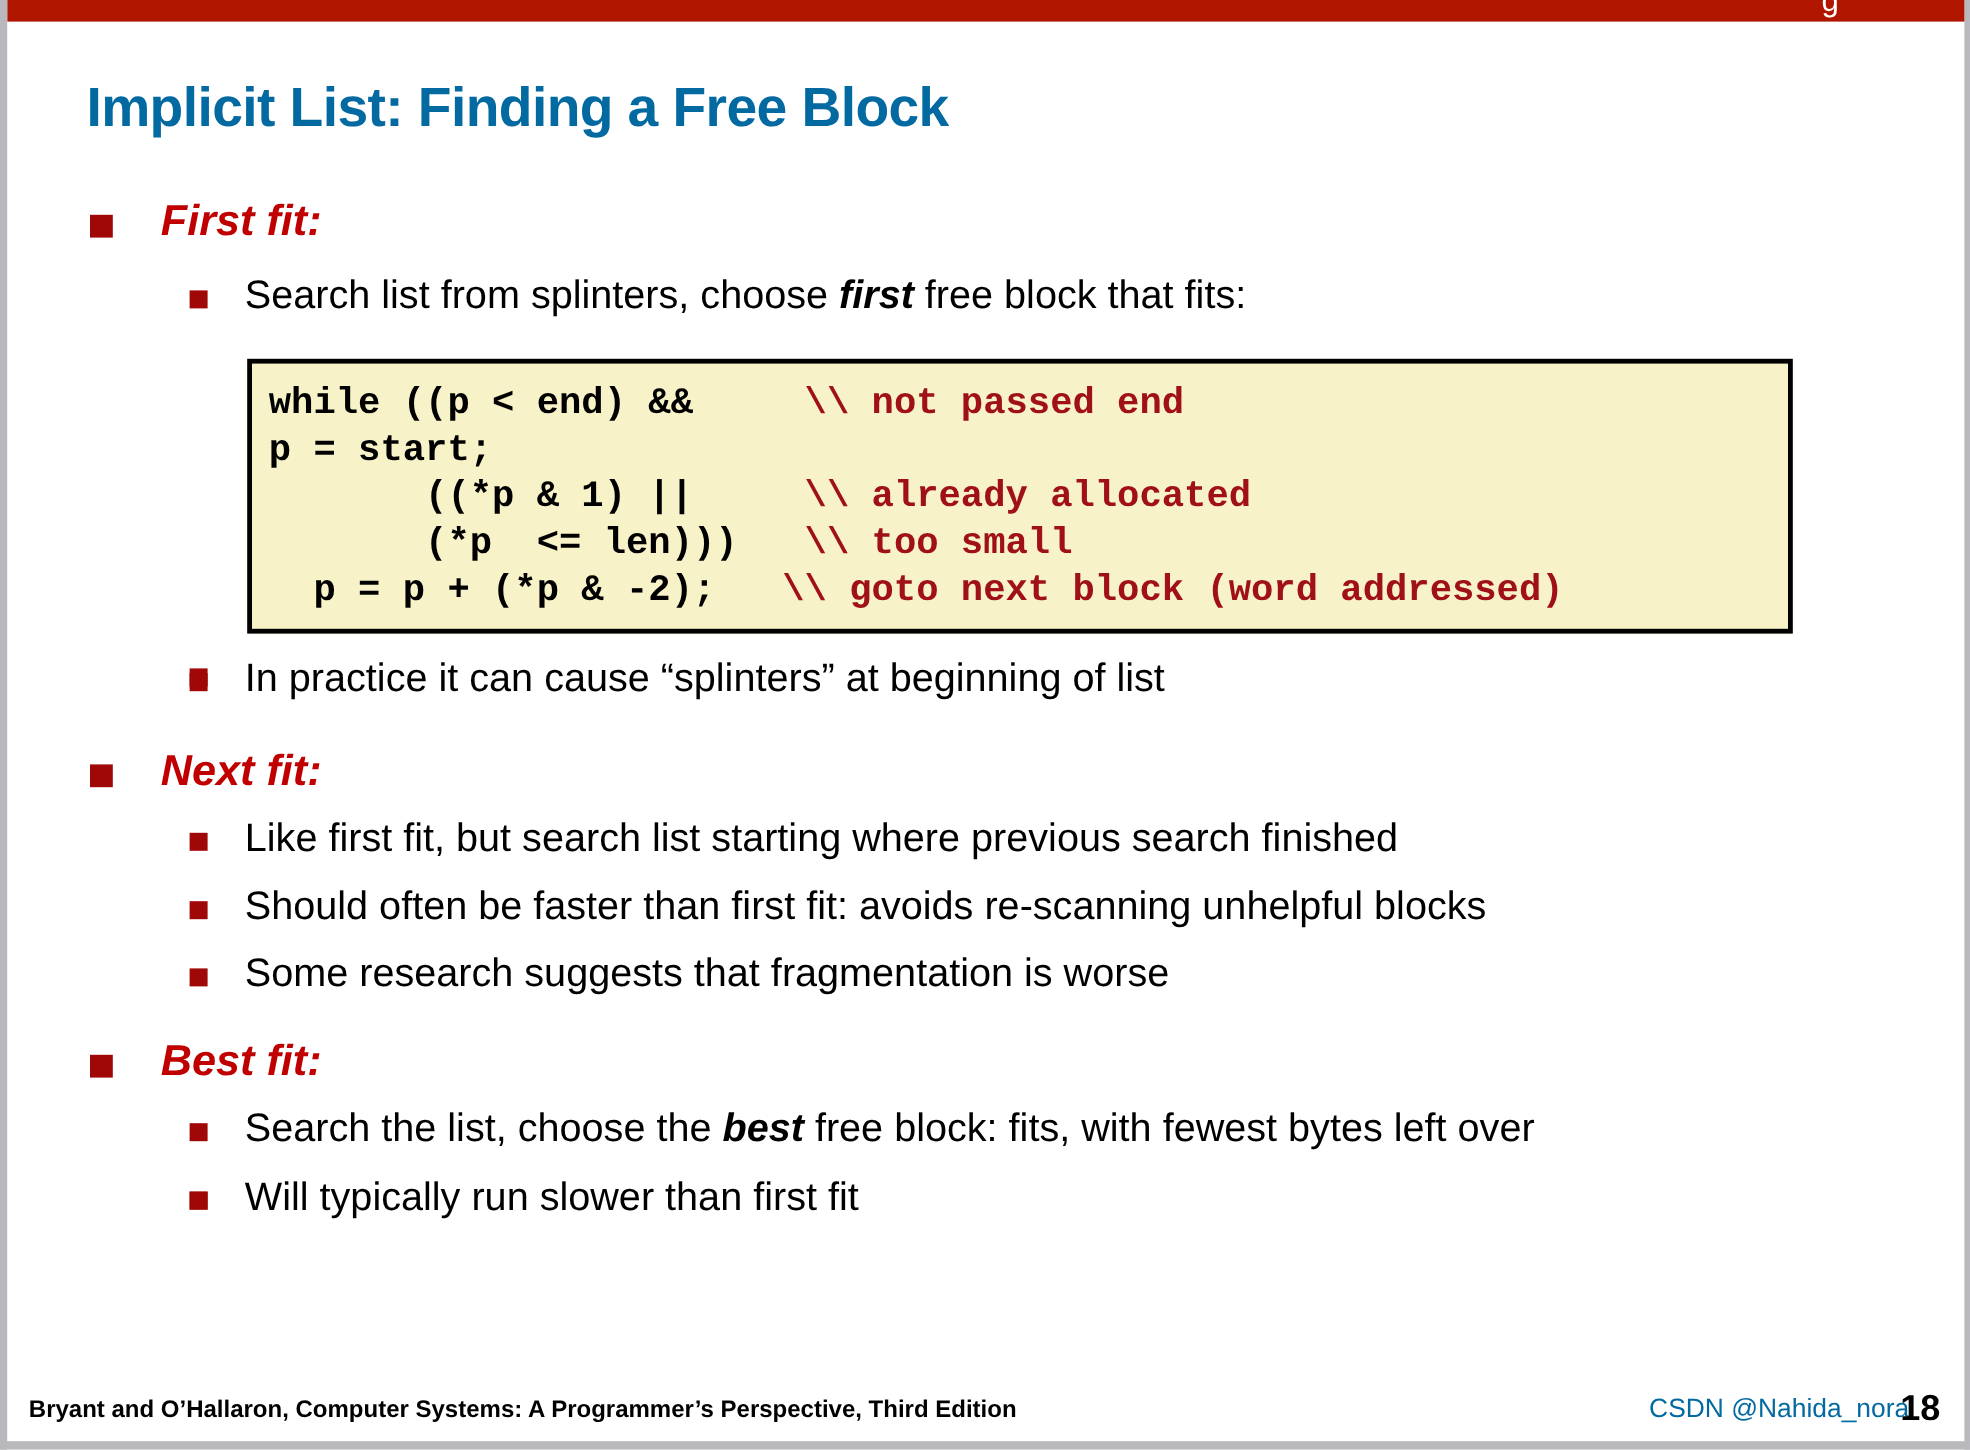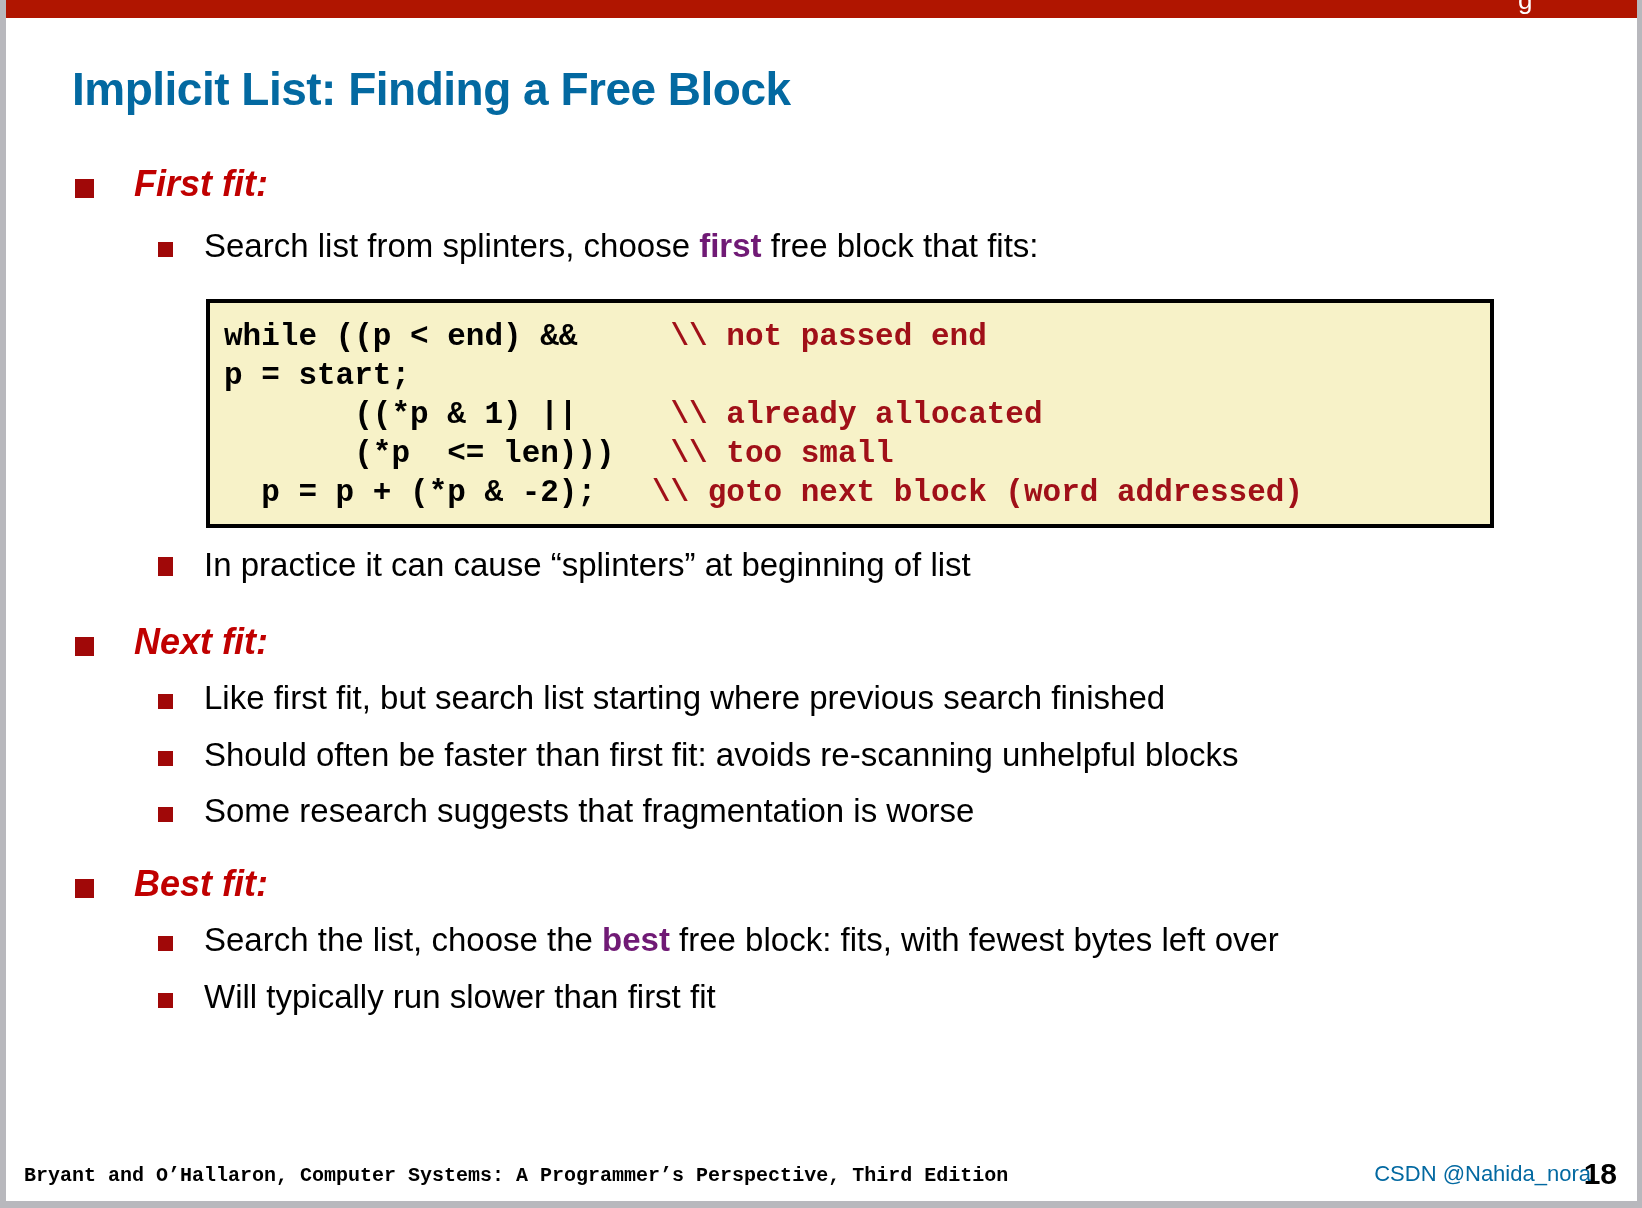--- a/index.html
+++ b/index.html
@@ -98,22 +98,23 @@
   .l2 .sq {
     position: absolute;
     left: 152px;
     top: 13px;
     width: 15px;
     height: 15px;
     background: #a00808;
   }
 
   .hl {
-    color: #701a75;
-    font-weight: bold;
+    color: #000000;
+    font-weight: bold;
+    font-style: italic;
   }
 
   
   .code-box {
     position: absolute;
     left: 200px;
     top: 299px;
     width: 1288px;
     box-sizing: border-box;
     background: #f7f2c8;
@@ -134,21 +135,21 @@
 
   
   .footer-credit {
     position: absolute;
     left: 18px;
     bottom: 14px;
     font-size: 20px;
     font-weight: bold;
     color: #000000;
     white-space: nowrap;
-    font-family: Liberation Mono, monospace;
+    font-family: Liberation Sans, sans-serif;
   }
   .page-number {
     position: absolute;
     right: 20px;
     bottom: 10px;
     font-size: 30px;
     font-weight: bold;
     color: #000000;
     font-family: "Liberation Sans", sans-serif;
   }

